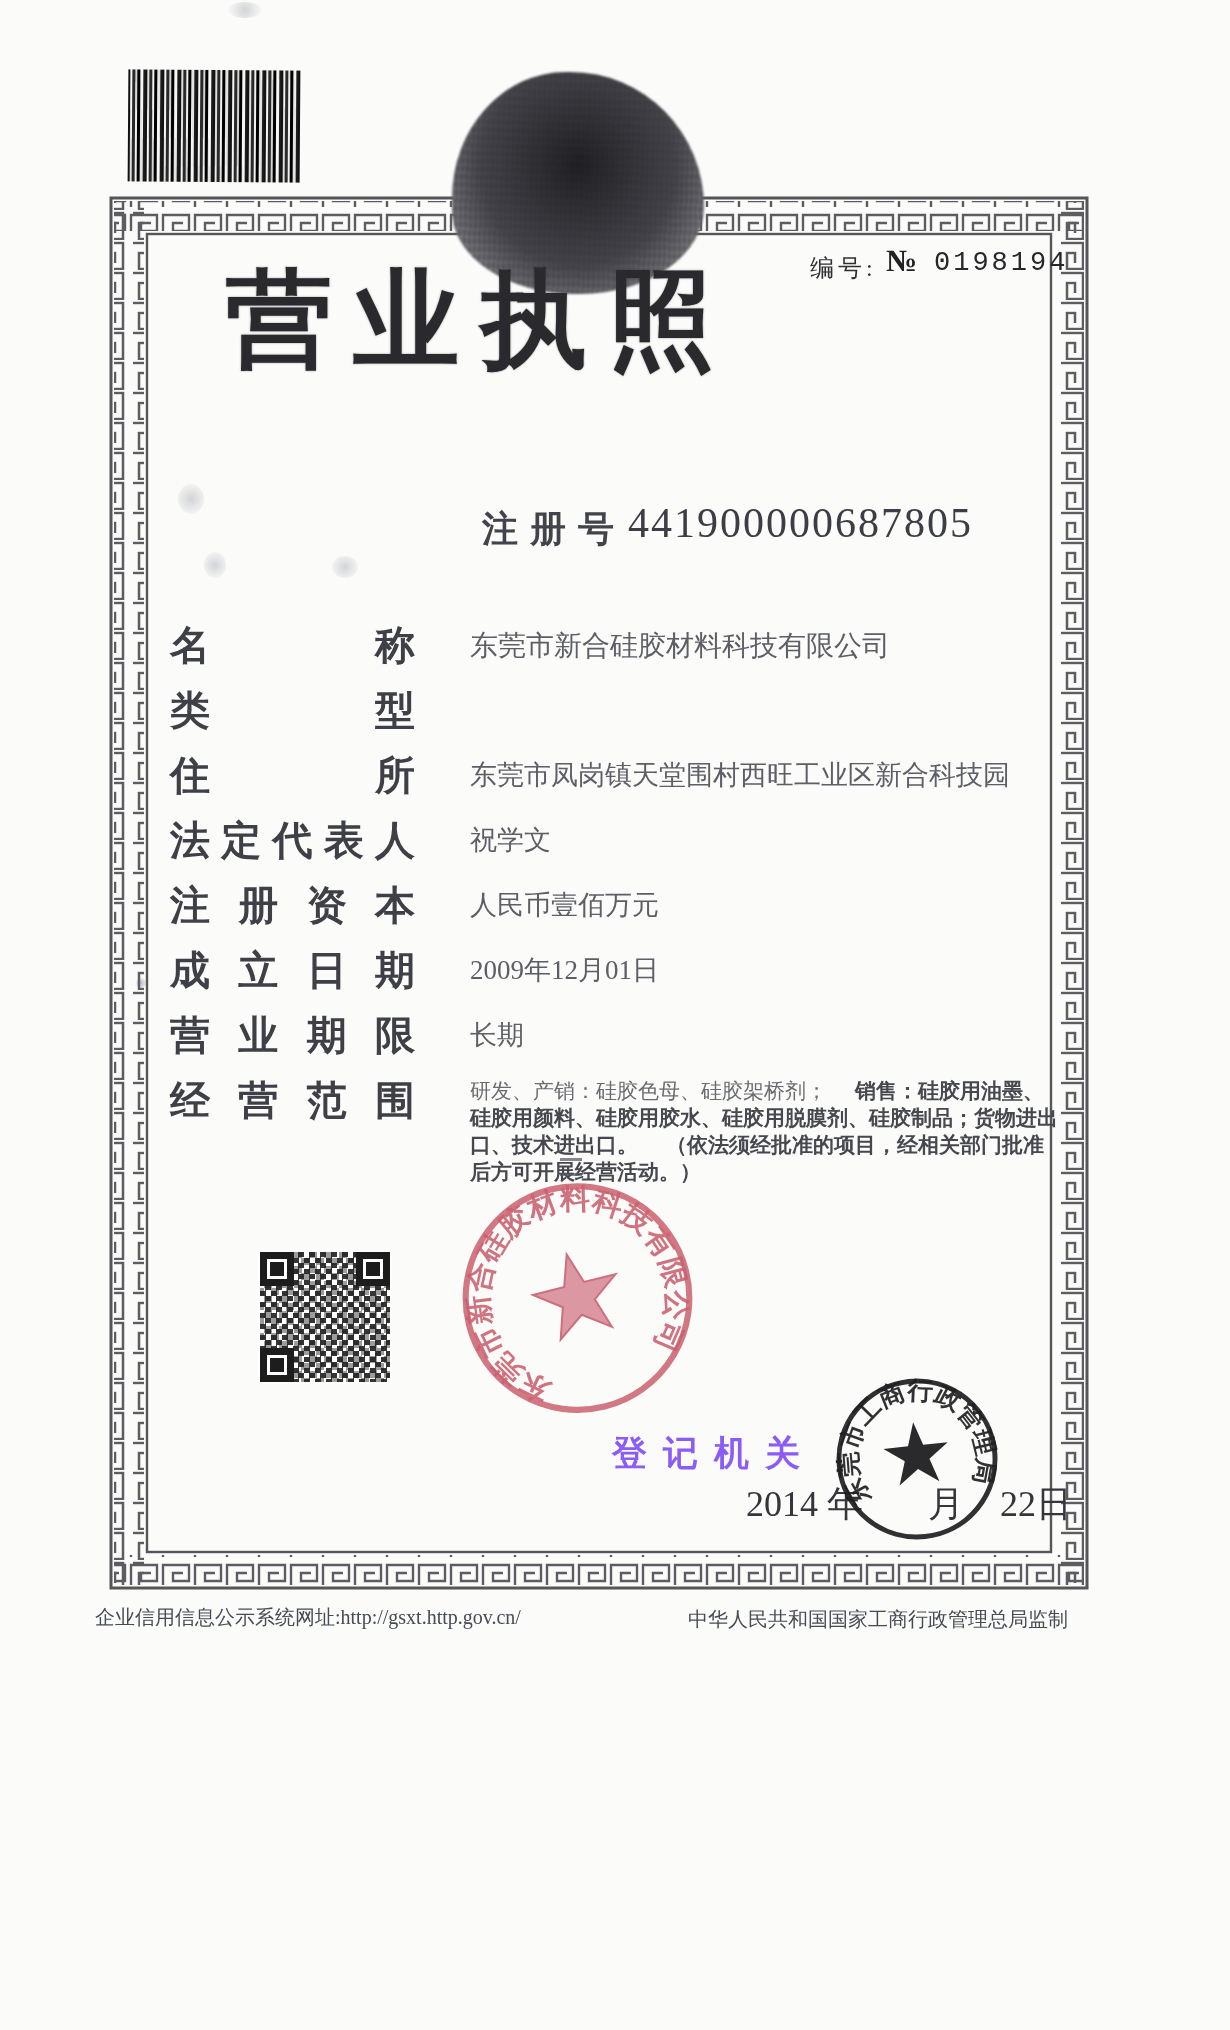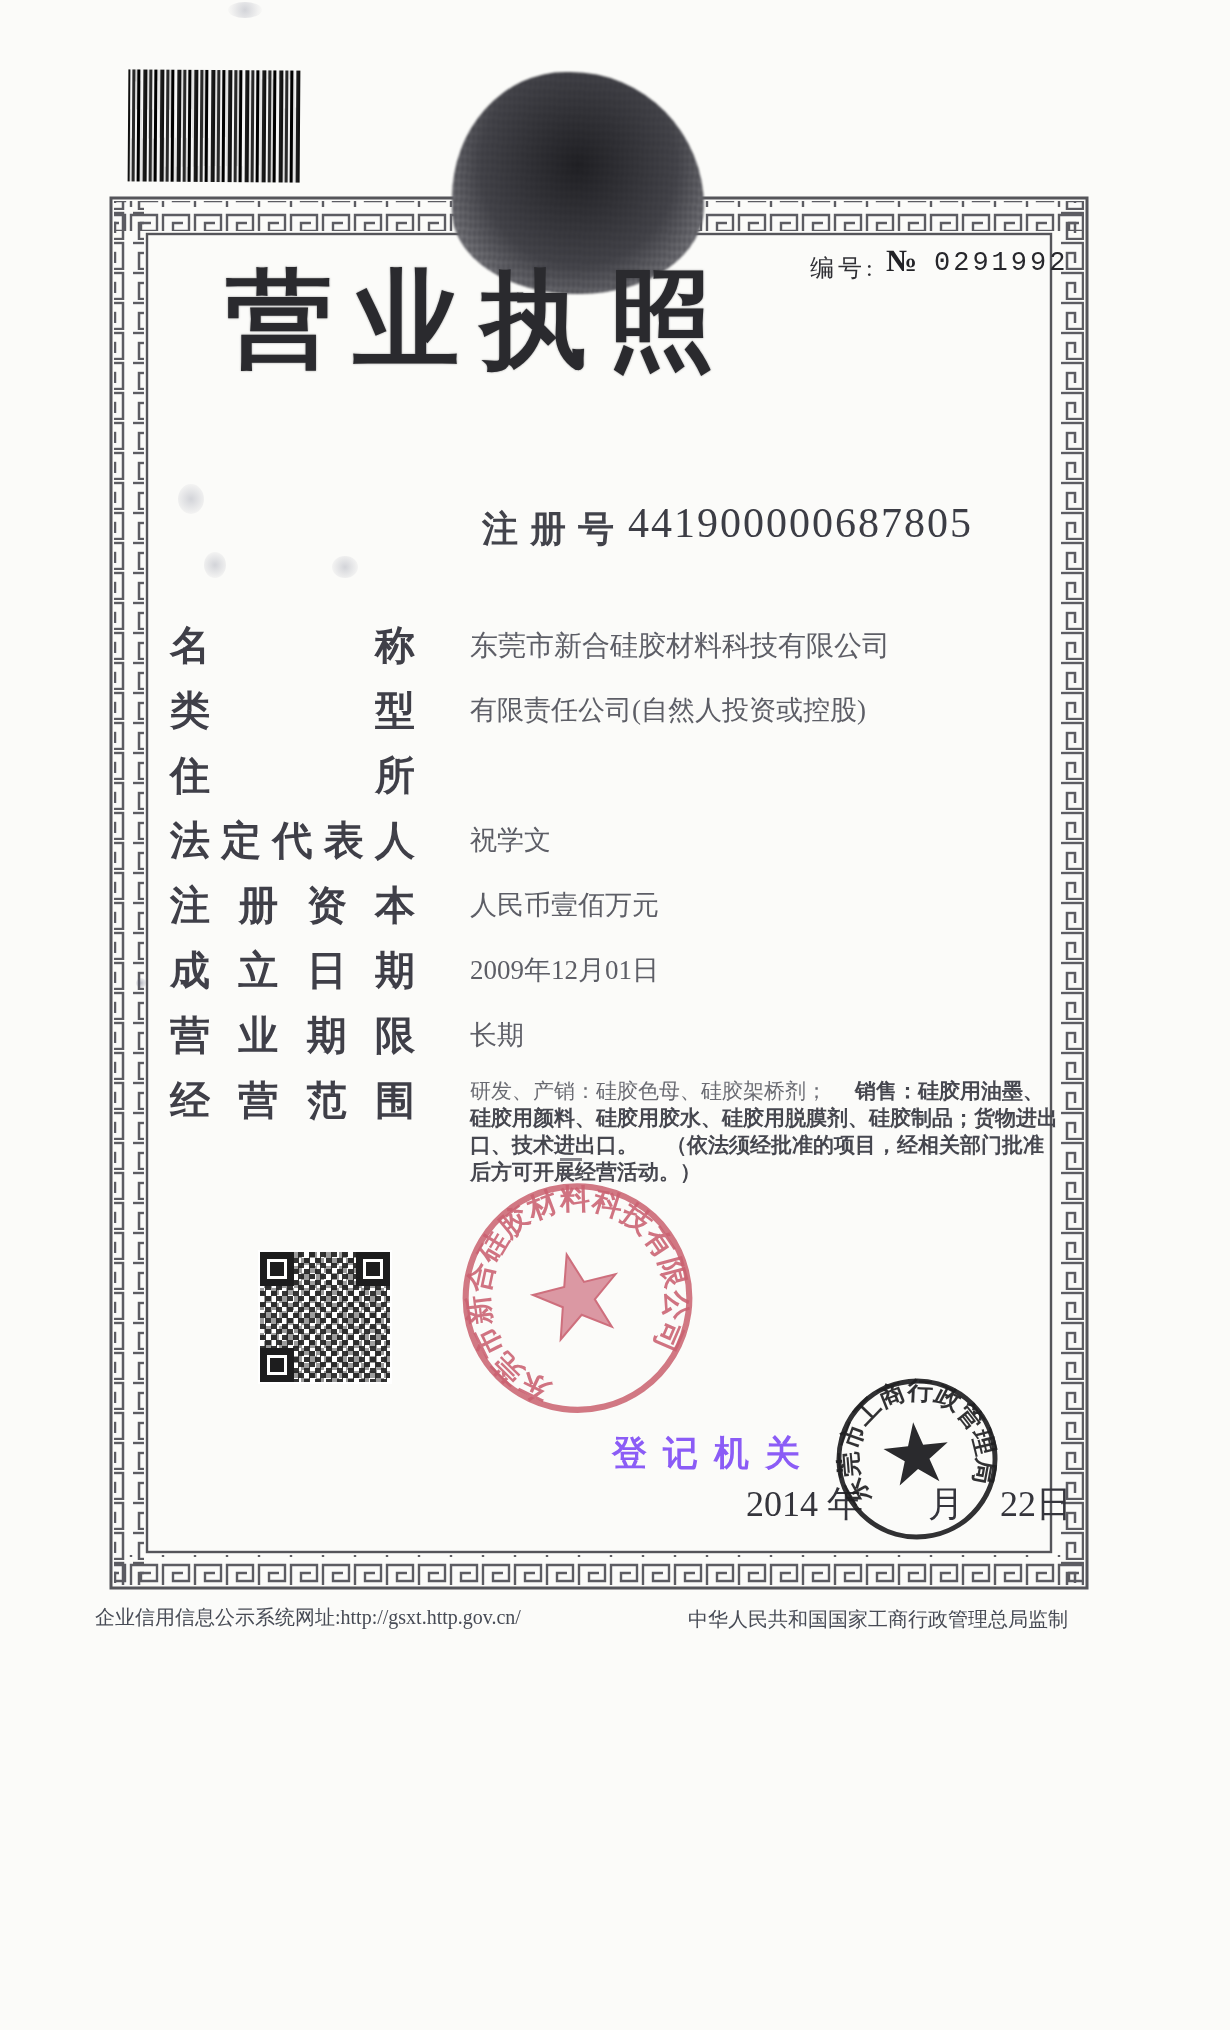--- a/index.html
+++ b/index.html
@@ -76,21 +76,21 @@
     <rect x="114" y="1555" width="970" height="30" fill="url(#mh)"></rect>
     <rect x="114" y="201" width="30" height="1384" fill="url(#mv)"></rect>
     <rect x="1054" y="201" width="30" height="1384" fill="url(#mv)"></rect>
   </svg>
 
   <div class="abs barcode"></div>
   <div class="abs emblem"></div>
 
   <div class="abs serial-label">编号:</div>
   <div class="abs serial-symbol">№</div>
-  <div class="abs serial-number">0291992</div>
+  <div class="abs serial-number">0198194</div>
 
   <div class="abs title">
       <span>营</span>
       <span>业</span>
       <span>执</span>
       <span>照</span>
     </div>
 
   <div class="abs reg-label" style="width:132px;display:flex;justify-content:space-between;letter-spacing:0;">
       <span>注</span>
@@ -102,26 +102,26 @@
   <div class="abs field-label" style="top:618px">
       <span>名</span>
       <span>称</span>
     </div>
   <div class="abs field-value" style="top:627px;font-size:28px">东莞市新合硅胶材料科技有限公司</div>
 
   <div class="abs field-label" style="top:683px">
       <span>类</span>
       <span>型</span>
     </div>
-  <div class="abs field-value" style="top:692px">有限责任公司(自然人投资或控股)</div>
 
   <div class="abs field-label" style="top:748px">
       <span>住</span>
       <span>所</span>
     </div>
+  <div class="abs field-value" style="top:757px">东莞市凤岗镇天堂围村西旺工业区新合科技园</div>
 
   <div class="abs field-label" style="top:813px">
       <span>法</span>
       <span>定</span>
       <span>代</span>
       <span>表</span>
       <span>人</span>
     </div>
   <div class="abs field-value" style="top:822px">祝学文</div>
 

